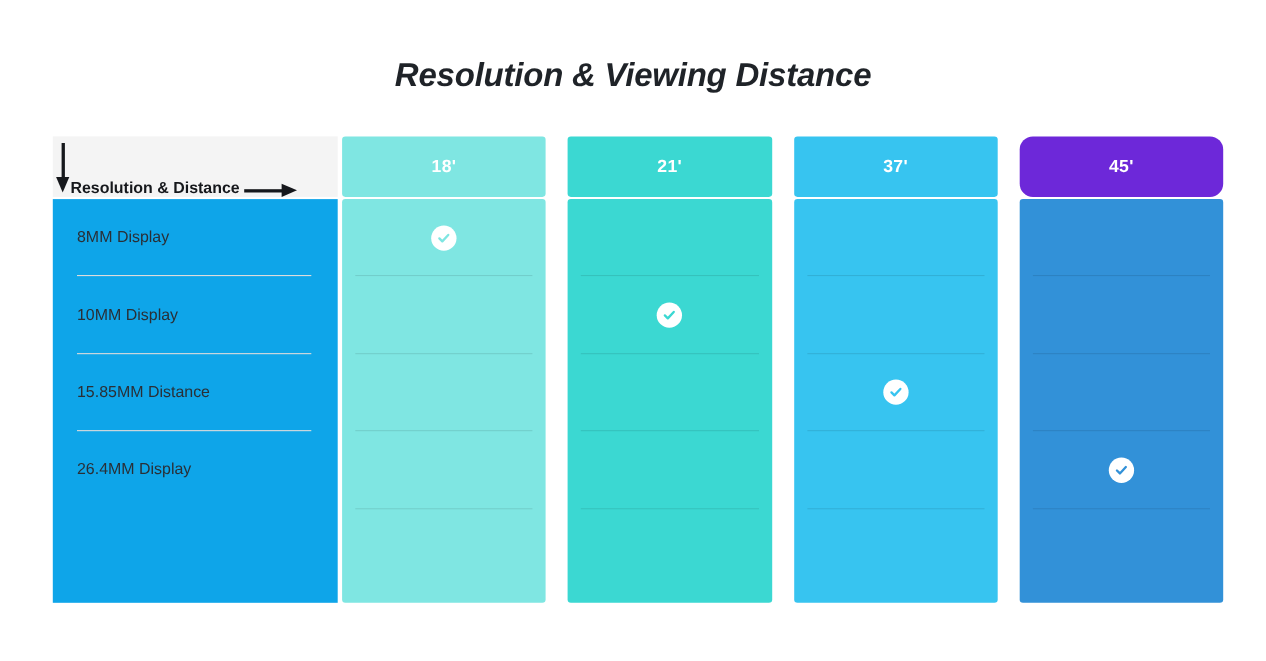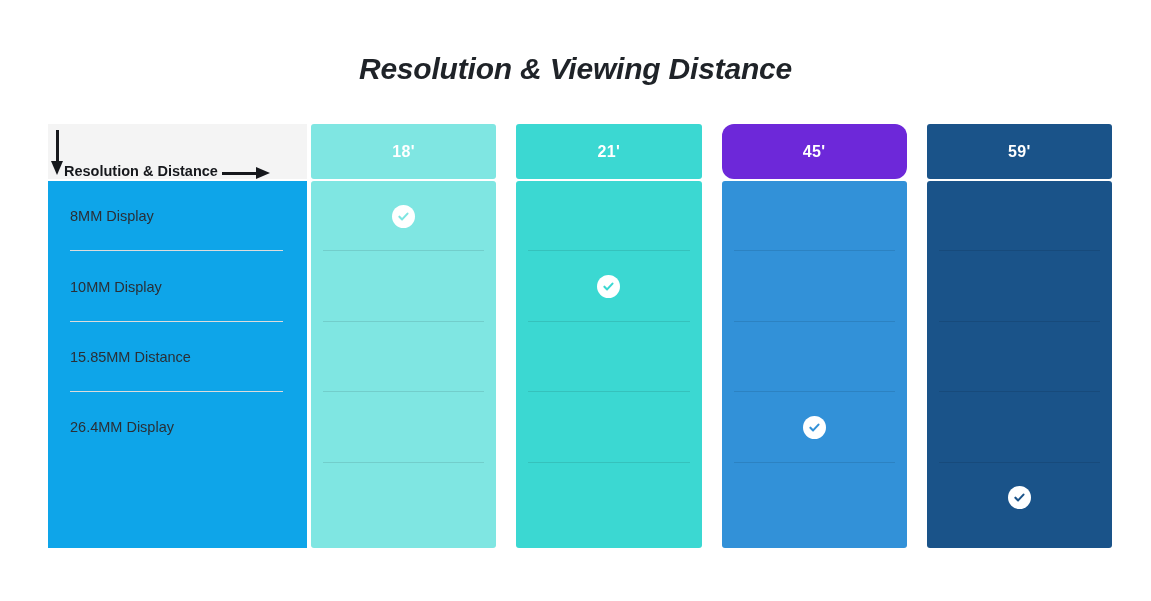--- a/index.html
+++ b/index.html
@@ -301,20 +301,45 @@
           <div class="cell">
             <span class="cell-divider"></span>
           </div>
           <div class="cell">
             <span class="cell-divider"></span>
           </div>
           <div class="cell"></div>
         </div>
       </div>
       <div class="data-col">
+        <div class="col-head" style="background: rgb(55, 196, 240);">
+          <span class="col-head-text">37'</span>
+        </div>
+        <div class="col-body" style="background: rgb(55, 196, 240);">
+          <div class="cell">
+            <span class="cell-divider"></span>
+          </div>
+          <div class="cell">
+            <span class="cell-divider"></span>
+          </div>
+          <div class="cell">
+            <span class="check-badge">
+              <svg width="15" height="15" viewBox="0 0 15 15">
+                <path d="M3.4 7.7 L6.1 10.4 L11.5 4.6" fill="none" stroke="#37c4f0" stroke-width="2.1" stroke-linecap="round" stroke-linejoin="round"></path>
+              </svg>
+            </span>
+            <span class="cell-divider"></span>
+          </div>
+          <div class="cell">
+            <span class="cell-divider"></span>
+          </div>
+          <div class="cell"></div>
+        </div>
+      </div>
+      <div class="data-col">
         <div class="col-head" style="background: #6d28d9; border-radius: 12px;">
           <span class="col-head-text">45'</span>
         </div>
         <div class="col-body" style="background: rgb(50, 145, 216);">
           <div class="cell">
             <span class="cell-divider"></span>
           </div>
           <div class="cell">
             <span class="cell-divider"></span>
           </div>
@@ -325,41 +350,15 @@
             <span class="check-badge">
               <svg width="15" height="15" viewBox="0 0 15 15">
                 <path d="M3.4 7.7 L6.1 10.4 L11.5 4.6" fill="none" stroke="#3291d8" stroke-width="2.1" stroke-linecap="round" stroke-linejoin="round"></path>
               </svg>
             </span>
             <span class="cell-divider"></span>
           </div>
           <div class="cell"></div>
         </div>
       </div>
-      <div class="data-col">
-        <div class="col-head" style="background: rgb(26, 83, 137);">
-          <span class="col-head-text">59'</span>
-        </div>
-        <div class="col-body" style="background: rgb(26, 83, 137);">
-          <div class="cell">
-            <span class="cell-divider"></span>
-          </div>
-          <div class="cell">
-            <span class="cell-divider"></span>
-          </div>
-          <div class="cell">
-            <span class="cell-divider"></span>
-          </div>
-          <div class="cell">
-            <span class="cell-divider"></span>
-          </div>
-          <div class="cell">
-            <span class="check-badge">
-              <svg width="15" height="15" viewBox="0 0 15 15">
-                <path d="M3.4 7.7 L6.1 10.4 L11.5 4.6" fill="none" stroke="#1a5389" stroke-width="2.1" stroke-linecap="round" stroke-linejoin="round"></path>
-              </svg>
-            </span>
-          </div>
-        </div>
-      </div>
     </div>
 
 </div>
 
 </body></html>

